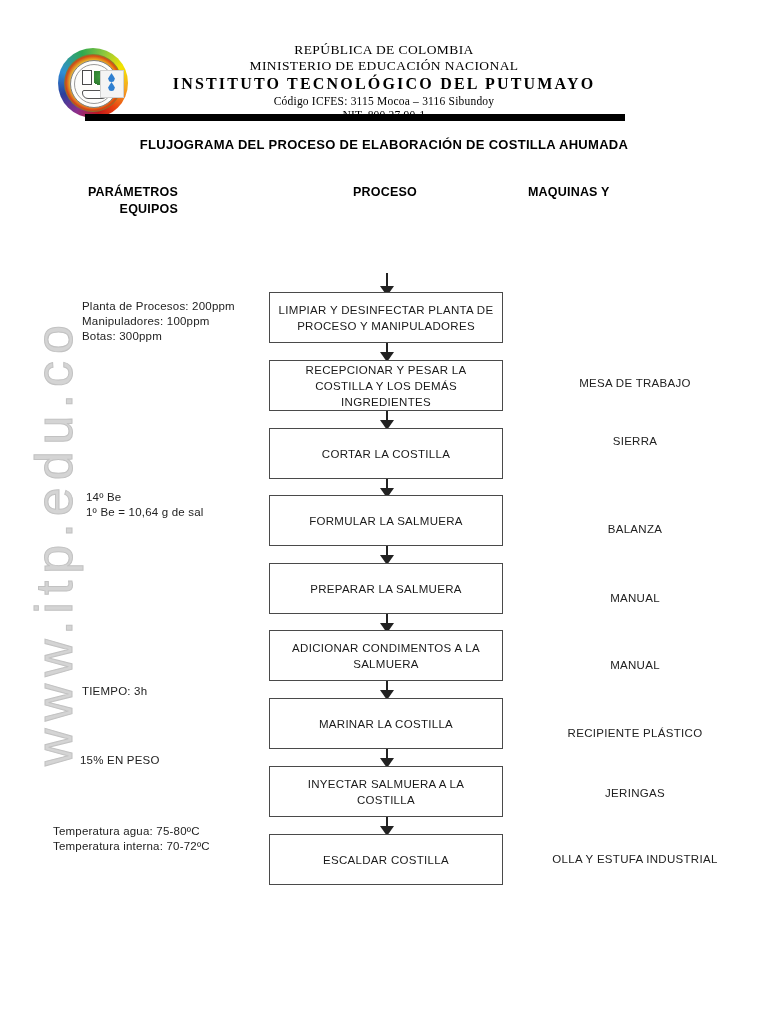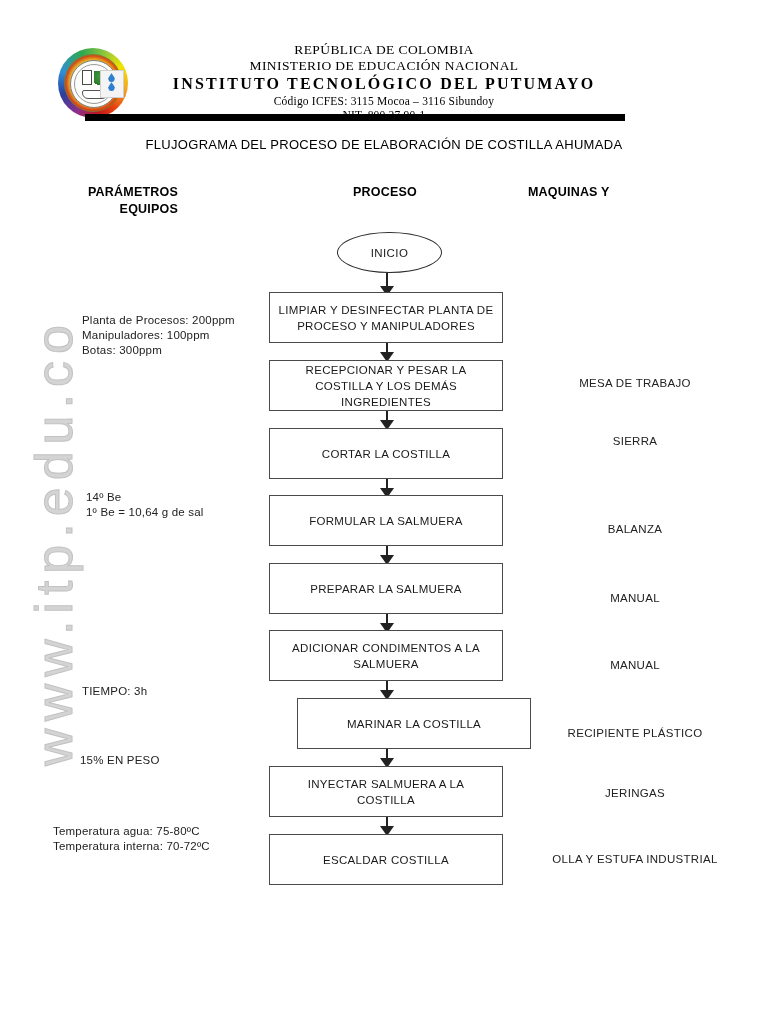--- a/index.html
+++ b/index.html
@@ -191,21 +191,21 @@
     height: 7px;
     background: #000000;
   }
   #doc-title {
     position: absolute;
     left: 0;
     top: 137px;
     width: 768px;
     text-align: center;
     font-size: 13px;
-    font-weight: normal;
+    font-weight: bold;
     letter-spacing: 0.3px;
     color: #000;
   }
 
   
   .col-head {
     position: absolute;
     font-size: 12.5px;
     font-weight: bold;
     color: #000;
@@ -336,51 +336,50 @@
 
   <div class="col-head" id="ch-param">
     <div>PARÁMETROS</div>
     <div>EQUIPOS</div>
   </div>
   <div class="col-head" id="ch-proc">PROCESO</div>
   <div class="col-head" id="ch-maq">MAQUINAS Y</div>
 
   <div id="flow">
 
-    <div class="node-ellipse">INICIO</div>
     <div class="arrow" style="top:273px;height:14px;"></div>
 
     <div class="node-box" style="top:292px;height:51px;">LIMPIAR Y DESINFECTAR PLANTA DE PROCESO Y MANIPULADORES</div>
     <div class="arrow" style="top:343px;height:10px;"></div>
 
     <div class="node-box" style="top:360px;height:51px;">RECEPCIONAR Y PESAR LA COSTILLA Y LOS DEMÁS INGREDIENTES</div>
     <div class="arrow" style="top:411px;height:10px;"></div>
 
     <div class="node-box" style="top:428px;height:51px;">CORTAR LA COSTILLA</div>
     <div class="arrow" style="top:479px;height:10px;"></div>
 
     <div class="node-box" style="top:495px;height:51px;">FORMULAR LA SALMUERA</div>
     <div class="arrow" style="top:546px;height:10px;"></div>
 
     <div class="node-box" style="top:563px;height:51px;">PREPARAR LA SALMUERA</div>
     <div class="arrow" style="top:614px;height:10px;"></div>
 
     <div class="node-box" style="top:630px;height:51px;">ADICIONAR CONDIMENTOS A LA SALMUERA</div>
     <div class="arrow" style="top:681px;height:10px;"></div>
 
-    <div class="node-box" style="top:698px;height:51px;margin-left:28px;">MARINAR LA COSTILLA</div>
+    <div class="node-box" style="top:698px;height:51px;">MARINAR LA COSTILLA</div>
     <div class="arrow" style="top:749px;height:10px;"></div>
 
     <div class="node-box" style="top:766px;height:51px;">INYECTAR SALMUERA A LA COSTILLA</div>
     <div class="arrow" style="top:817px;height:10px;"></div>
 
     <div class="node-box" style="top:834px;height:51px;">ESCALDAR COSTILLA</div>
   </div>
 
-  <div class="param-note" style="left:82px; top:299px;margin-top:14px;">Planta de Procesos: 200ppm
+  <div class="param-note" style="left:82px; top:299px;">Planta de Procesos: 200ppm
 Manipuladores: 100ppm
 Botas: 300ppm</div>
   <div class="param-note" style="left:86px; top:490px;">14º Be
 1º Be = 10,64 g de sal</div>
   <div class="param-note" style="left:82px; top:684px;">TIEMPO: 3h</div>
   <div class="param-note" style="left:80px; top:753px;">15% EN PESO</div>
   <div class="param-note" style="left:53px; top:824px;">Temperatura agua: 75-80ºC
 Temperatura interna: 70-72ºC</div>
 
   <div class="maq-note" style="left:520px; top:375px;text-align:center;">MESA DE TRABAJO</div>

